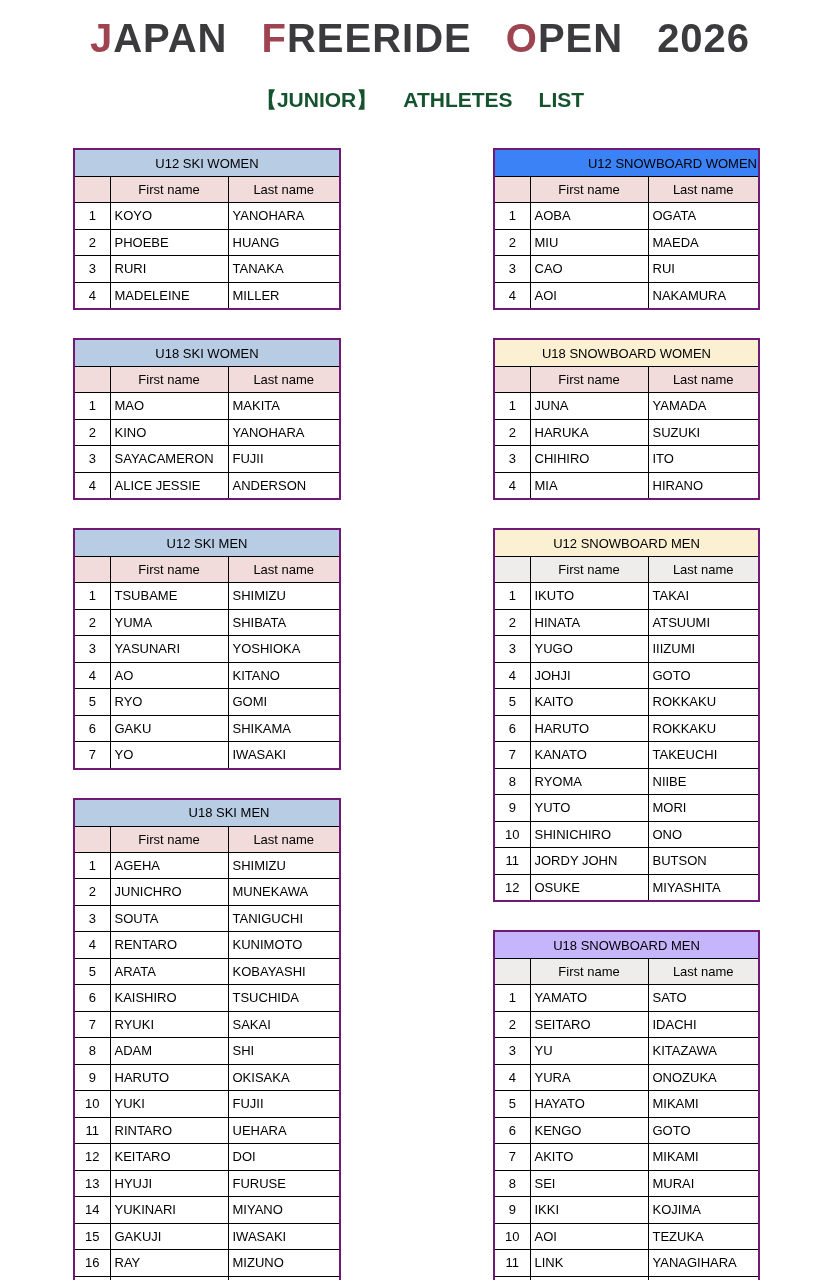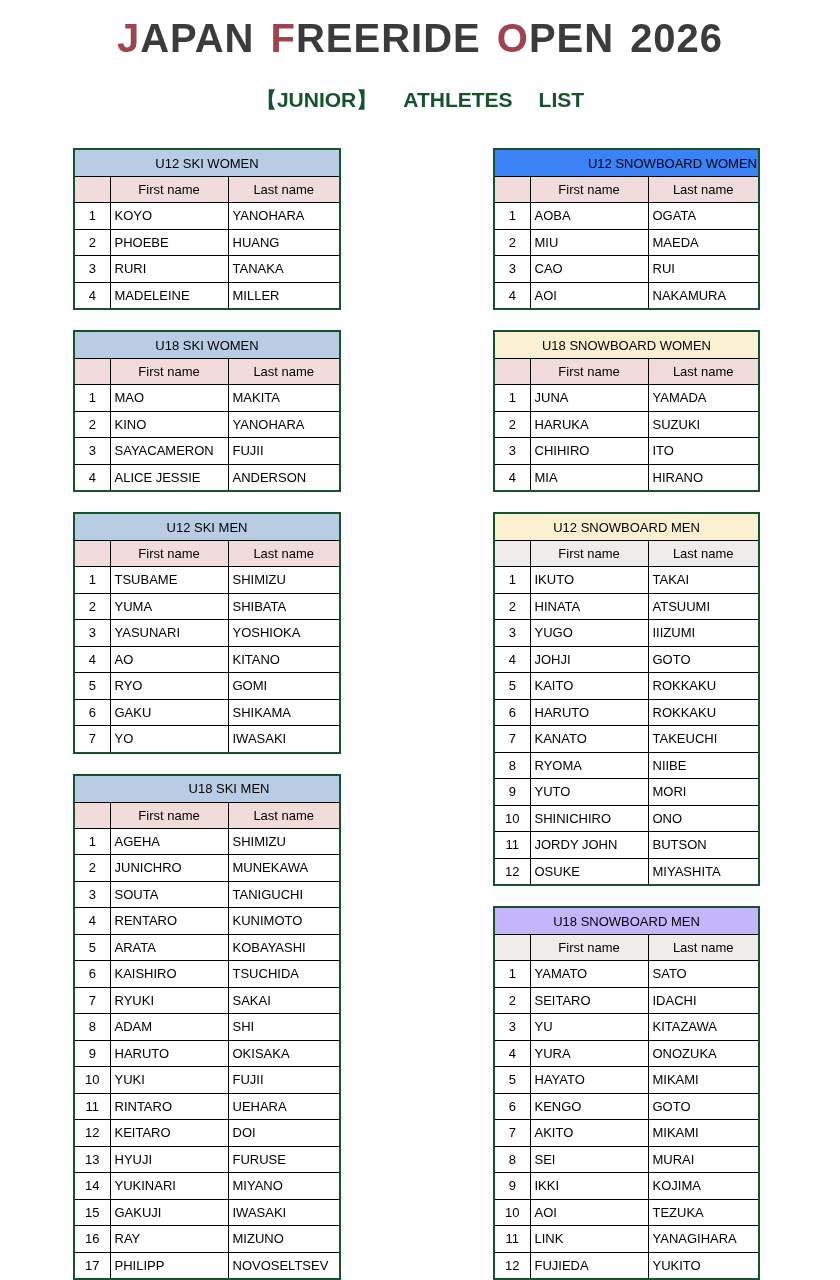--- a/index.html
+++ b/index.html
@@ -8,36 +8,36 @@
     font-family:"Liberation Sans","DejaVu Sans",sans-serif;
     color:#000;
   }
   .page{position:relative;width:840px;height:1280px;background:#fff;overflow:hidden;}
 
   .main-title{
     position:absolute;top:14px;left:0;width:100%;
     text-align:center;font-weight:bold;font-size:40px;line-height:48px;
     letter-spacing:1px;color:#3b3b3d;white-space:nowrap;
   }
-  .main-title .word{display:inline-block;margin:0 8px;}
+  .main-title .word{display:inline-block;margin:0 17px;}
   .main-title .accent{color:#9e4450;}
 
   .subtitle{
     position:absolute;top:86px;left:0;width:100%;
     text-align:center;font-weight:bold;font-size:21px;color:#14532d;
   }
   .subtitle .chunk{display:inline-block;margin:0 13px;}
 
   .col{position:absolute;top:148px;}
   .col-left{left:73px;width:268px;}
   .col-right{left:493px;width:267px;}
 
   table.athletes{
-    border-collapse:collapse;border:2px solid #14532d;
-    width:100%;table-layout:fixed;margin-bottom:20px;background:#fff;
+    border-collapse:collapse;border:2px solid #701a75;
+    width:100%;table-layout:fixed;margin-bottom:28px;background:#fff;
   }
   table.athletes td{
     border:1px solid #000;overflow:hidden;white-space:nowrap;
     font-size:13px;vertical-align:middle;
   }
   td.cat{height:24px;text-align:center;}
   td.subh{height:23px;text-align:center;}
   td.num{height:23.5px;text-align:center;}
   td.nm{padding-left:4px;}
 </style>

